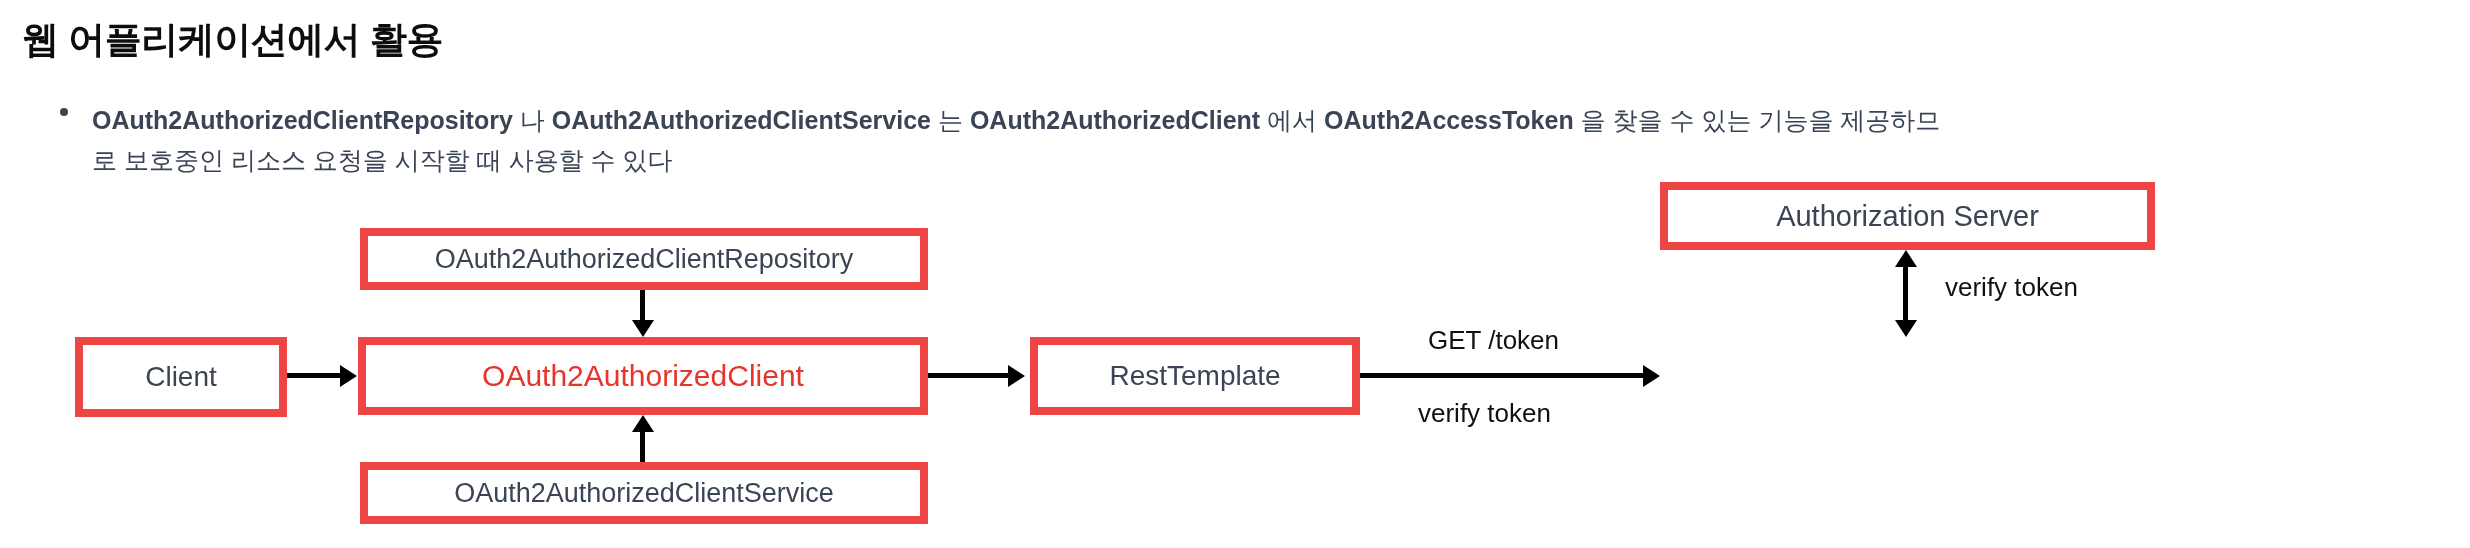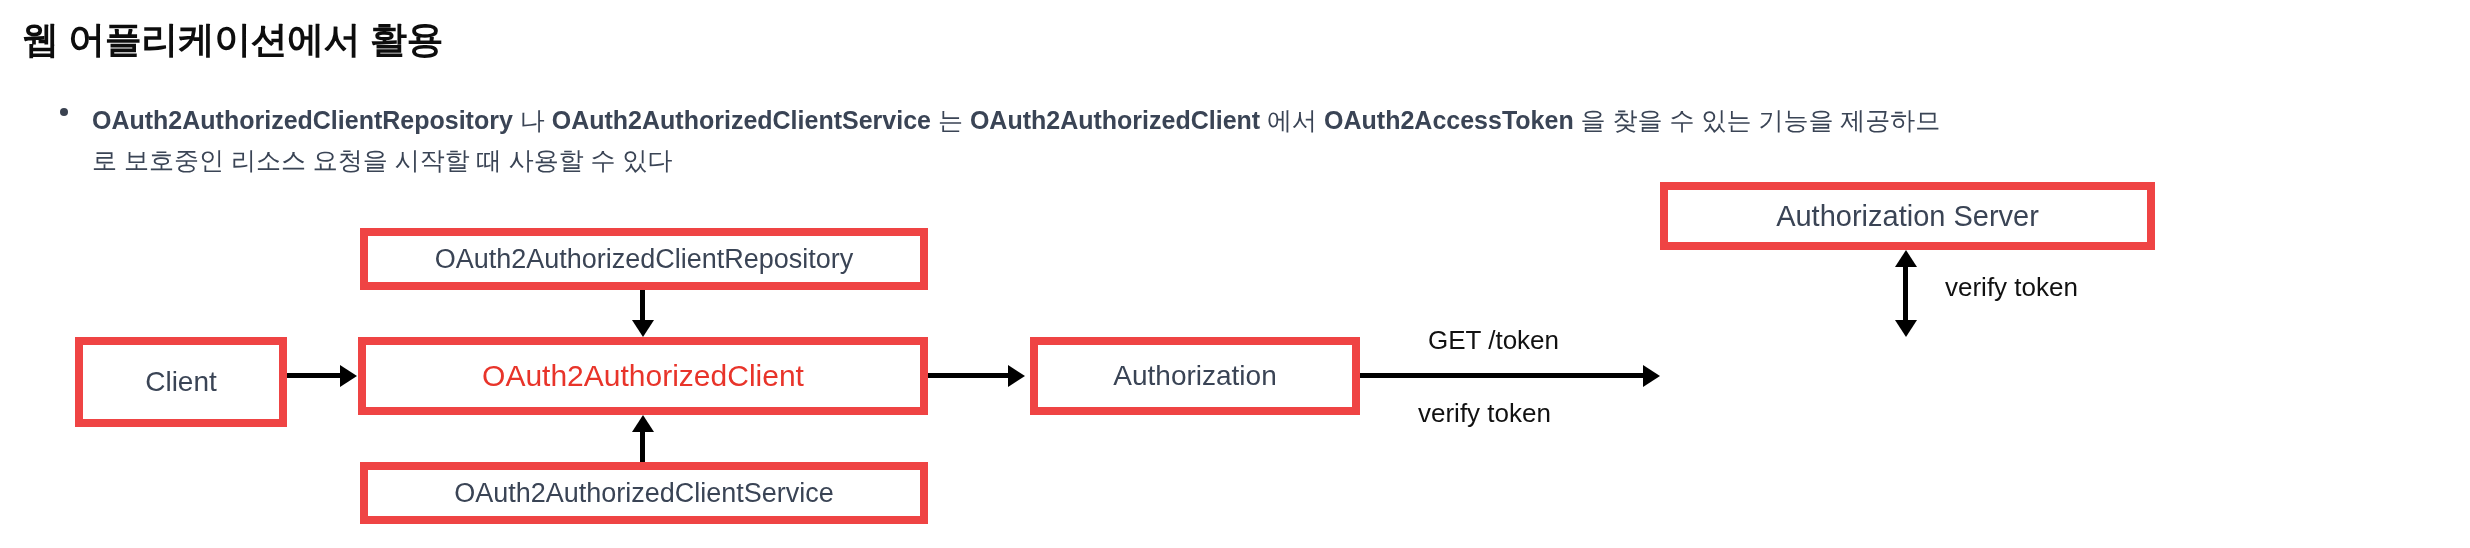--- a/index.html
+++ b/index.html
@@ -85,21 +85,21 @@
     align-items: center;
     justify-content: center;
     color: #3a4455;
     font-weight: normal;
     font-size: 27px;
     white-space: nowrap;
     z-index: 3;
   }
   .node.red-label { color: #e8342a; font-size: 30px; }
 
-  #node-client          { left: 75px;  top: 337px; width: 212px; height: 90px; font-size: 28px; }
+  #node-client          { left: 75px;  top: 337px; width: 212px; height: 80px; font-size: 28px; }
   #node-authclient      { left: 358px; top: 337px; width: 570px; height: 78px; }
   #node-repository      { left: 360px; top: 228px; width: 568px; height: 62px; font-size: 27px; }
   #node-service         { left: 360px; top: 462px; width: 568px; height: 62px; font-size: 27px; }
   #node-resttemplate    { left: 1030px; top: 337px; width: 330px; height: 78px; font-size: 28px; }
   #node-authserver      { left: 1660px; top: 182px; width: 495px; height: 68px; font-size: 29px; }
   #node-resourceserver  { left: 1663px; top: 337px; width: 492px; height: 78px; font-size: 29px; }
 
   
   .hline {
     position: absolute;
@@ -194,21 +194,21 @@
 <div id="diagram">
 
   <div class="node" id="node-repository">OAuth2AuthorizedClientRepository</div>
 
   <div class="node" id="node-client">Client</div>
 
   <div class="node red-label" id="node-authclient">OAuth2AuthorizedClient</div>
 
   <div class="node" id="node-service">OAuth2AuthorizedClientService</div>
 
-  <div class="node" id="node-resttemplate">Authorization</div>
+  <div class="node" id="node-resttemplate">RestTemplate</div>
 
   <div class="node" id="node-authserver">Authorization Server</div>
 
 
   <div class="hline" id="conn-client-authclient"></div>
   <div class="arrow-right" id="arrow-client-authclient"></div>
 
   <div class="vline" id="conn-repo-authclient"></div>
   <div class="arrow-down" id="arrow-repo-authclient"></div>
 

